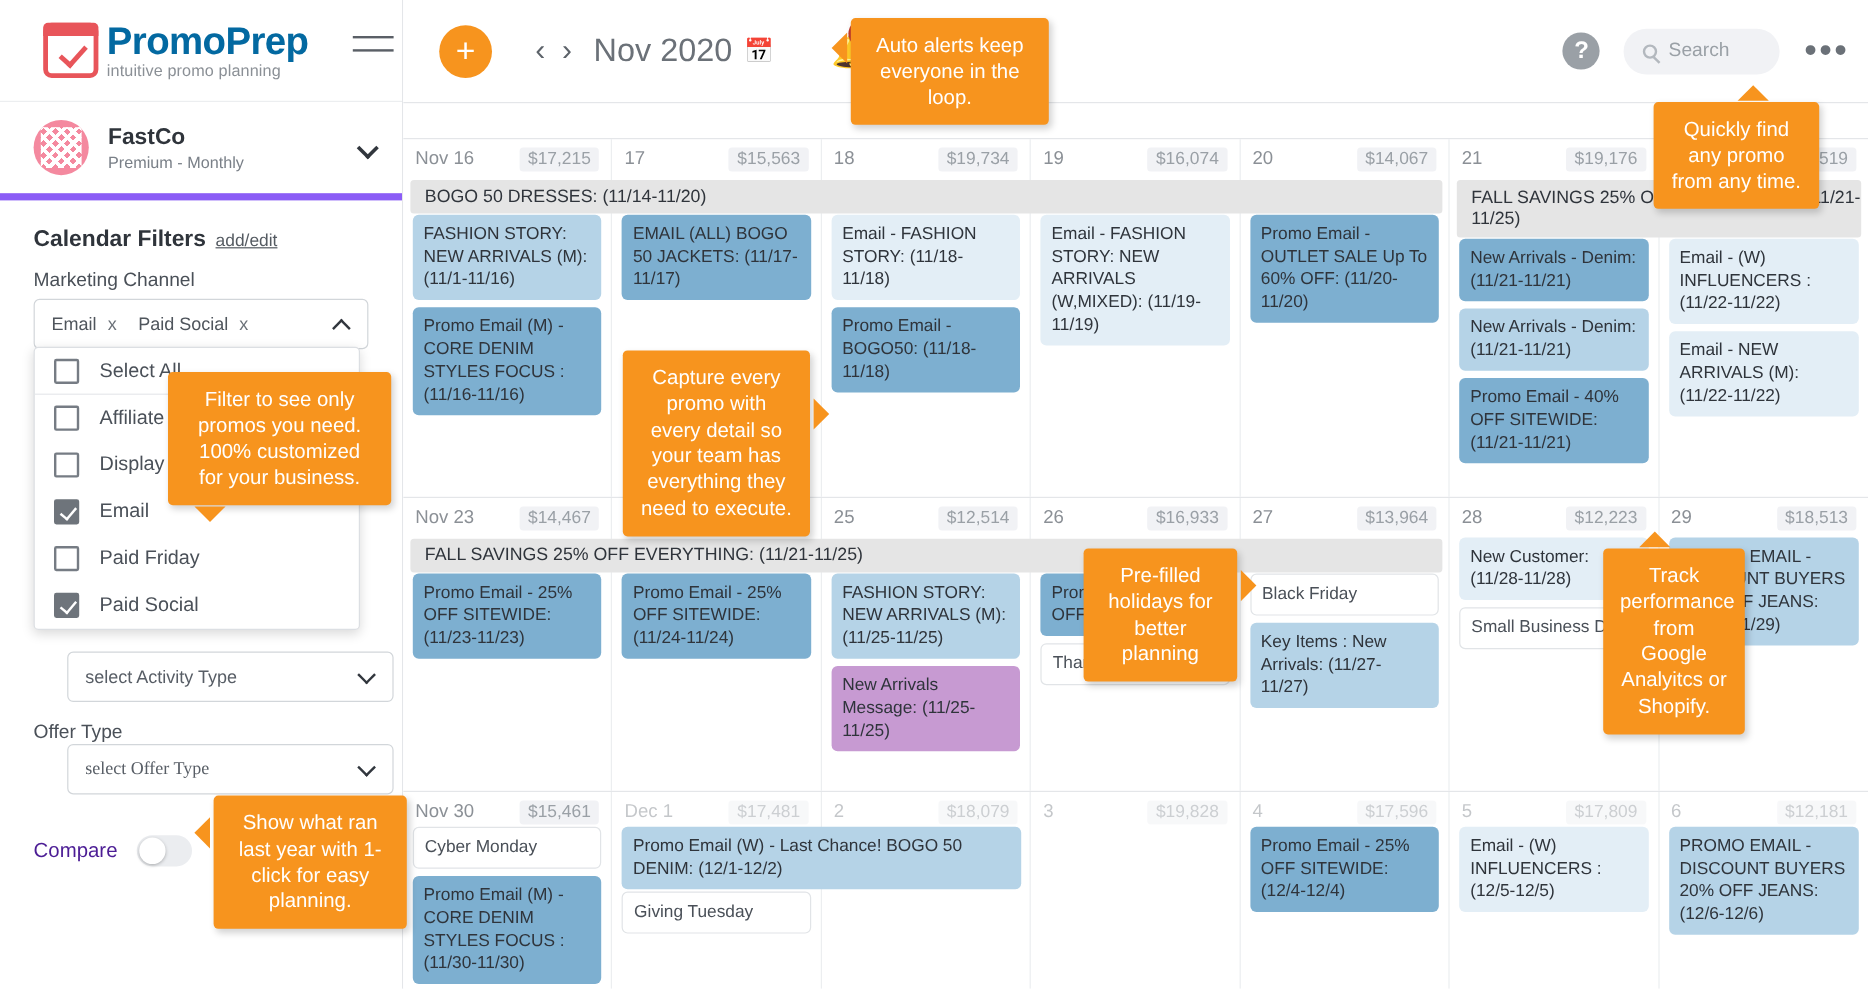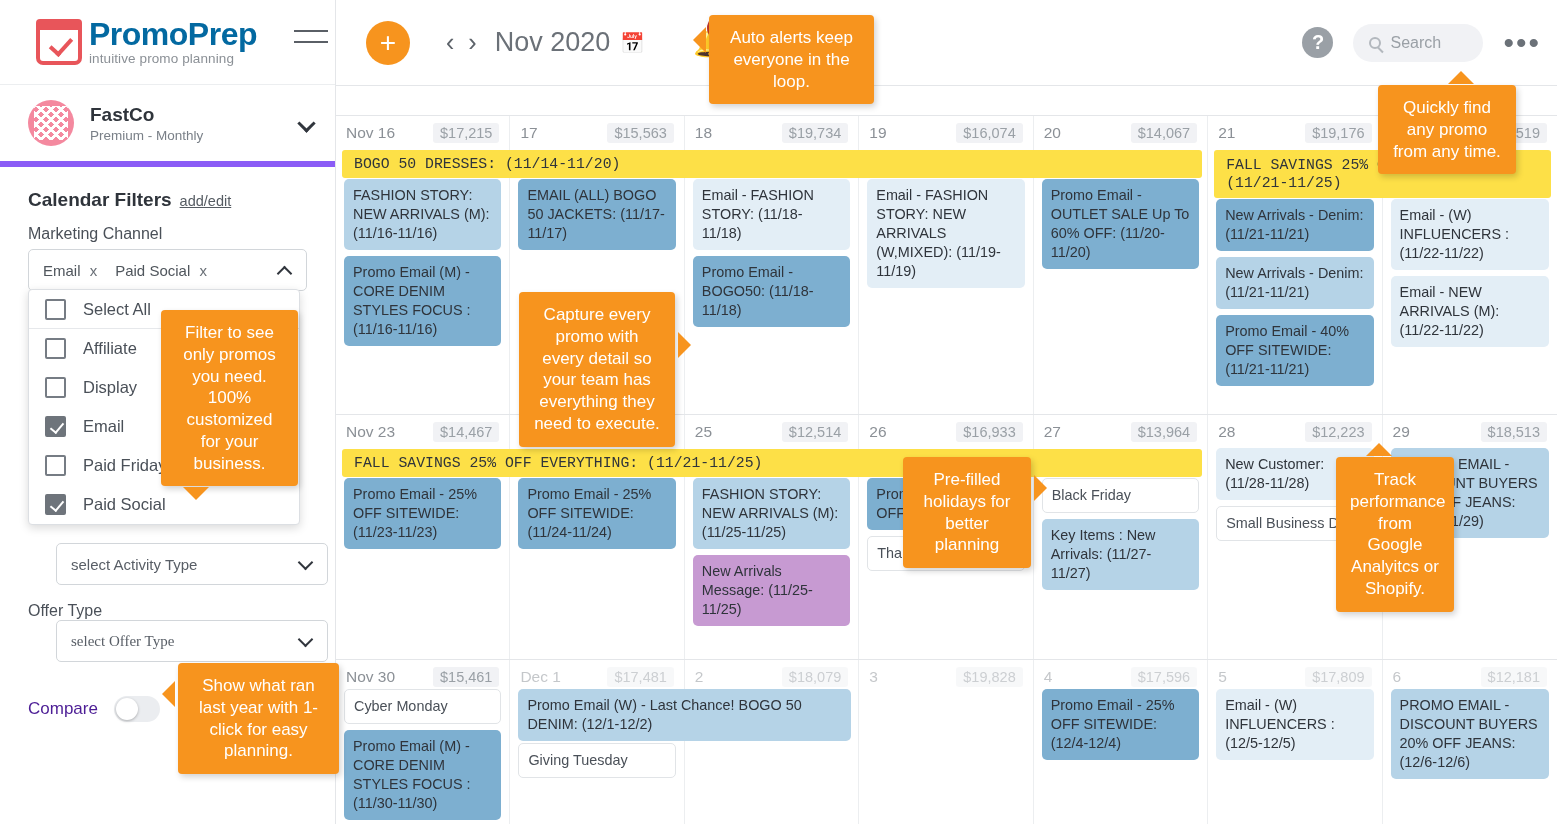--- a/index.html
+++ b/index.html
@@ -173,23 +173,23 @@
     font-size: 14.4px; line-height: 1.32; color: #2f343b;
   }
   .chip.blue-d { background: #7dafd0; }
   .chip.blue-m { background: #b5d3e7; }
   .chip.blue-l { background: #e3eef6; }
   .chip.purple { background: #c79ad2; }
   .chip.holiday { background: #fff; border: 1px solid #e1e4e7; color: #4a5058; }
 
   
   .span-bar {
-    position: absolute; height: 28px; background: #fde047; border-radius: 3px;
+    position: absolute; height: 28px; background: #e5e5e5; border-radius: 3px;
     display: flex; align-items: center; padding-left: 12px;
-    font-size: 14.8px; color: #2f343b; z-index: 5; line-height: 1.25; font-family: Liberation Mono, monospace;
+    font-size: 14.8px; color: #2f343b; z-index: 5; line-height: 1.25;
   }
   .span-bar.two-line { height: 48px; align-items: center; }
 
   
   .tip {
     position: absolute; background: #f7941e; color: #fff; border-radius: 4px;
     font-size: 17px; line-height: 1.28; text-align: center; padding: 12px 14px;
     z-index: 60; box-shadow: 2px 3px 6px rgba(0,0,0,.18);
   }
   .tip .tail { position: absolute; width: 0; height: 0; }
@@ -307,21 +307,21 @@
 
   <div id="calendar">
     <div class="week w0"></div>
     <div class="week w1" id="week-w1">
         <div class="day">
           <div class="day-hdr">
             <span class="day-num">Nov 16</span>
             <span class="day-rev">$17,215</span>
           </div>
           <div class="chips" style="padding-top: 34px;">
-            <div class="chip blue-m">FASHION STORY: NEW ARRIVALS (M): (11/16-11/16)</div>
+            <div class="chip blue-m">FASHION STORY: NEW ARRIVALS (M): (11/1-11/16)</div>
             <div class="chip blue-d">Promo Email (M) - CORE DENIM STYLES FOCUS : (11/16-11/16)</div>
           </div>
         </div>
         <div class="day">
           <div class="day-hdr">
             <span class="day-num">17</span>
             <span class="day-rev">$15,563</span>
           </div>
           <div class="chips" style="padding-top: 34px;">
             <div class="chip blue-d">EMAIL (ALL) BOGO 50 JACKETS: (11/17-11/17)</div>
@@ -517,21 +517,21 @@
   </div>
 
   <div class="tip" style="left:709px;top:15px;width:165px;">
     <span class="tail left"></span>
     <span>Auto alerts keep everyone in the loop.</span>
   </div>
   <div class="tip" style="left:1378px;top:85px;width:138px;">
     <span class="tail up" style="left:70px;"></span>
     <span>Quickly find any promo from any time.</span>
   </div>
-  <div class="tip" style="left:161px;top:310px;width:137px;">
+  <div class="tip" style="left:140px;top:310px;width:186px;">
     <span class="tail down" style="left:22px;"></span>
     <span>Filter to see only promos you need. 100% customized for your business.</span>
   </div>
   <div class="tip" style="left:519px;top:292px;width:156px;">
     <span class="tail right" style="top:40px;"></span>
     <span>Capture every promo with every detail so your team has everything they need to execute.</span>
   </div>
   <div class="tip" style="left:903px;top:457px;width:128px;">
     <span class="tail right" style="top:18px;"></span>
     <span>Pre-filled holidays for better planning</span>

